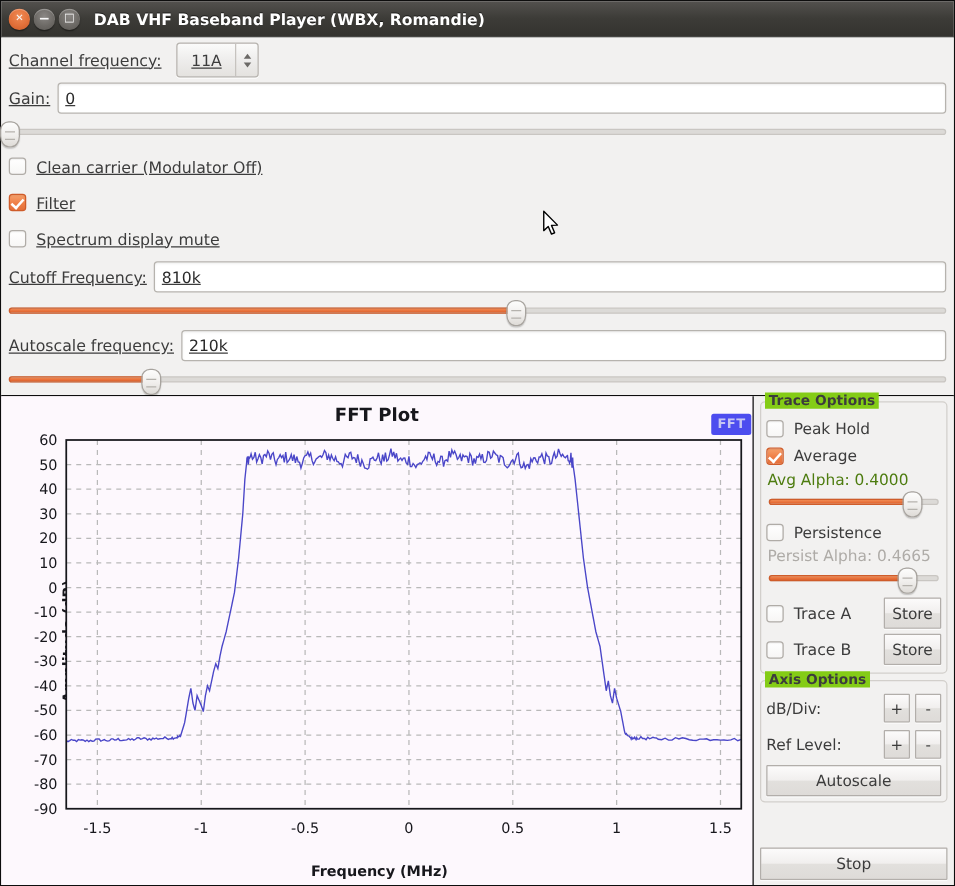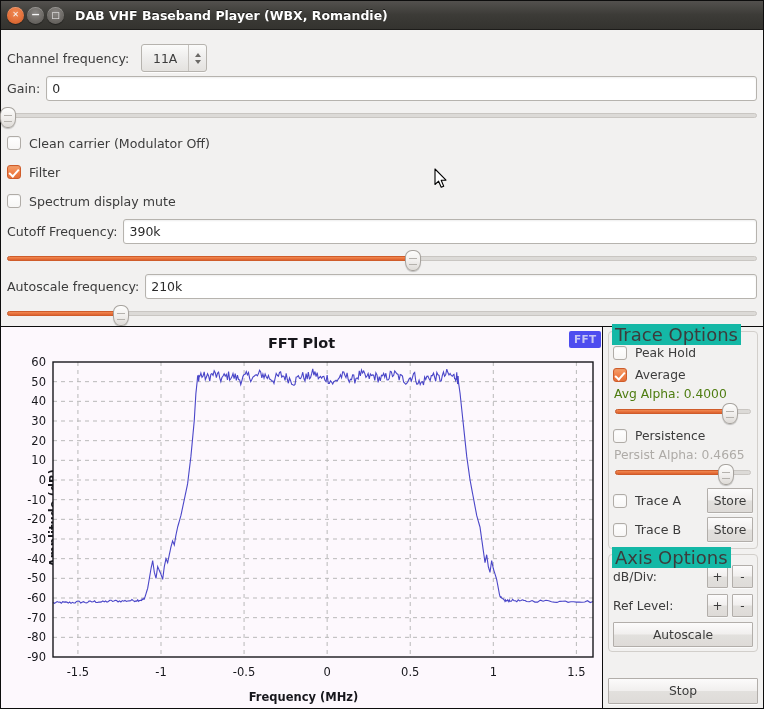--- a/index.html
+++ b/index.html
@@ -67,23 +67,24 @@
     color: #ffffff;
     font-weight: bold;
     font-size: 12.5px;
     text-shadow: 0 -1px 0 rgba(0,0,0,0.6);
     white-space: nowrap;
   }
 
   
   .controls {
     flex: 0 0 auto;
-    padding: 14px 0 0 0;
+    padding: 4px 0 0 0;
     background: #f2f1f0;
     position: relative;
+    text-decoration: underline;
   }
   .row {
     display: flex;
     align-items: center;
     padding: 0 6px;
     margin-bottom: 4px;
   }
   .lbl {
     font-size: 12.6px;
     color: #3c3c3c;
@@ -306,24 +307,24 @@
     border: 1px solid #d2cfcb;
     border-radius: 4px;
     padding: 2px 4px 4px 4px;
     position: relative;
     margin-bottom: 5px;
   }
   .grouptitle {
     position: absolute;
     top: -8px;
     left: 3px;
-    background: #14b8a6;
+    background: #84cc16;
     padding: 0 3px;
-    font-size: 18px;
-    font-weight: normal;
+    font-size: 11px;
+    font-weight: bold;
     color: #3c3c3c;
   }
   .group-inner { padding-top: 8px; }
   .srow {
     display: flex;
     align-items: center;
     height: 22px;
   }
   .srow .cblabel { font-size: 12.3px; }
   .alphalbl {
@@ -429,21 +430,21 @@
     </div>
 
     <div class="cbrow" style="margin-top:5px;">
       <div class="cbox"></div>
       <span class="cblabel">Spectrum display mute</span>
     </div>
 
     <div class="row" style="margin-top:6px;">
       <span class="lbl">Cutoff Frequency:</span>
       <div class="tinput" style="margin-left:6px;">
-        <span>390k</span>
+        <span>810k</span>
       </div>
     </div>
 
     <div class="sliderwrap">
       <div class="slider">
         <div class="strack"></div>
         <div class="sfill" style="width:54%;"></div>
         <div class="sknob" style="left:54%;"></div>
       </div>
     </div>

